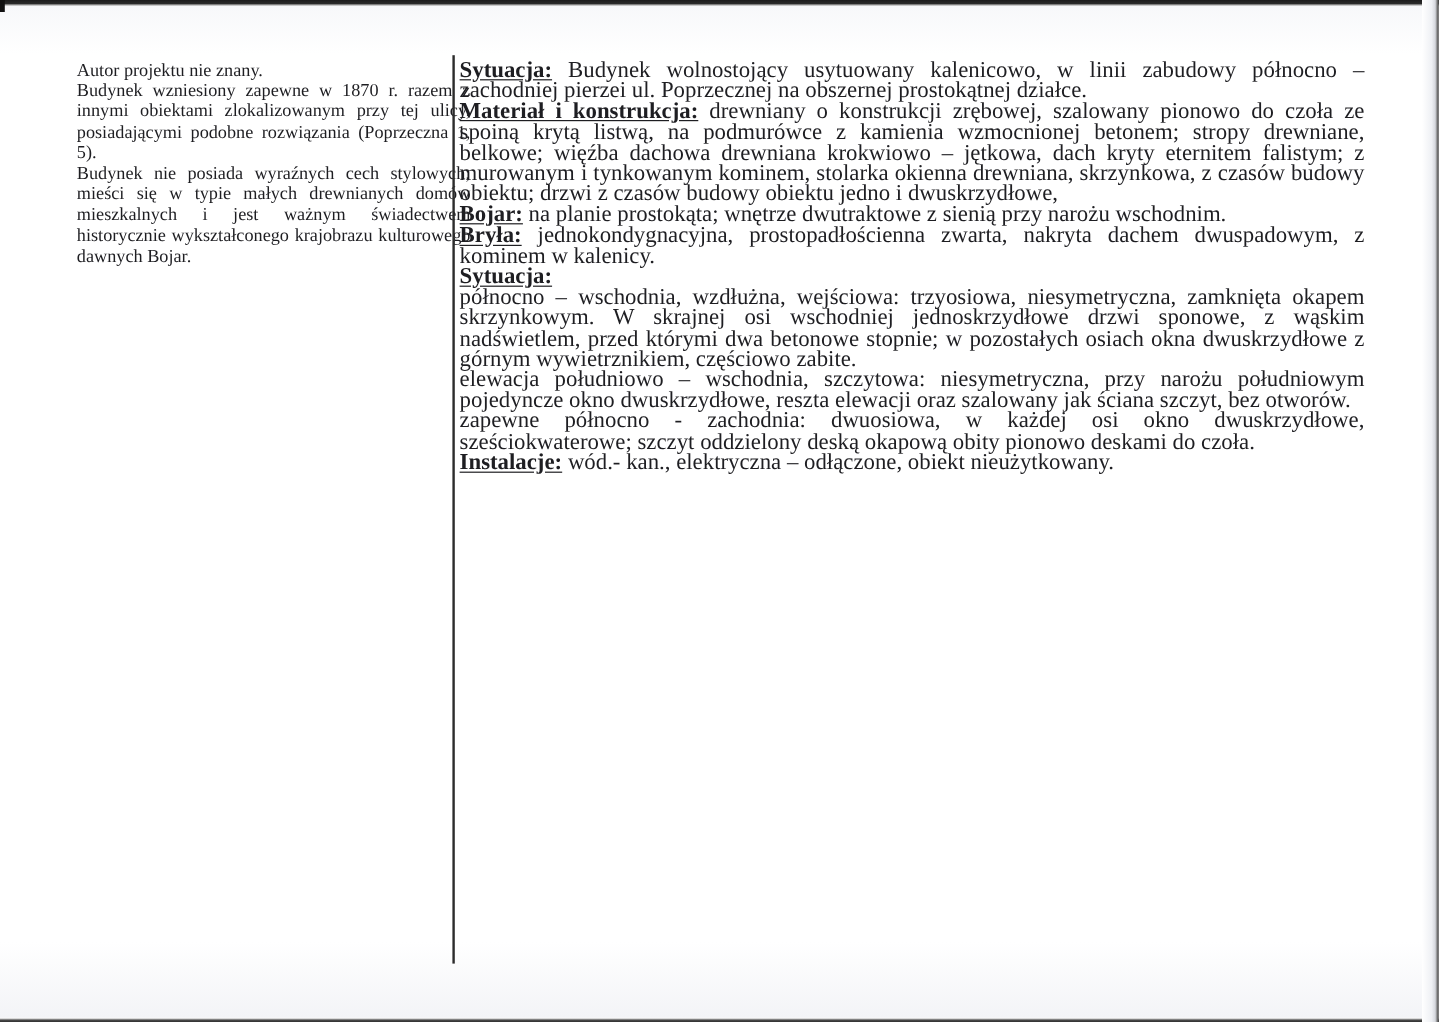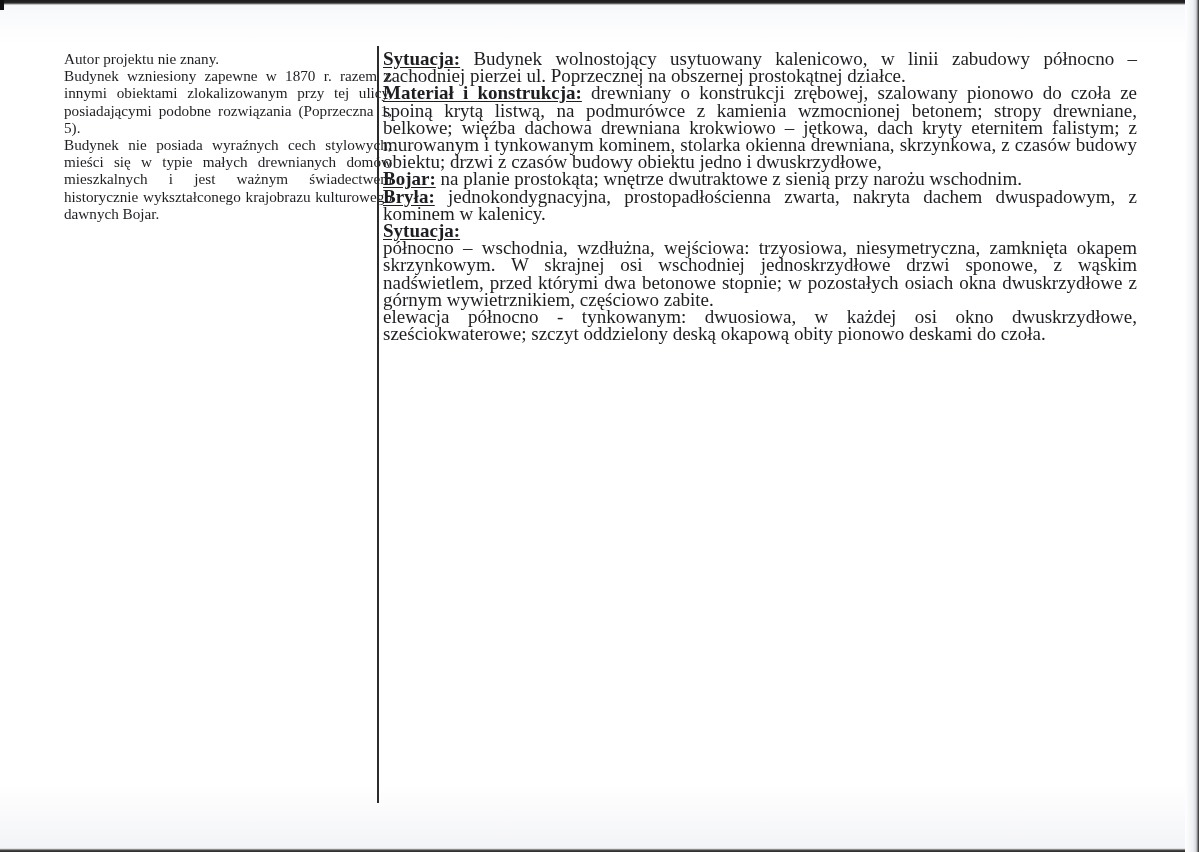--- a/index.html
+++ b/index.html
@@ -120,15 +120,21 @@
   <p>
     <span class="section-label">Bryła:</span><span> jednokondygnacyjna, prostopadłościenna zwarta, nakryta dachem dwuspadowym, z kominem w kalenicy.</span>
   </p>
   <p>
     <span class="section-label">Sytuacja:</span>
   </p>
   <p>
     <span class="subsection-label">północno – wschodnia, wzdłużna, wejściowa</span><span>: trzyosiowa, niesymetryczna, zamknięta okapem skrzynkowym. W skrajnej osi wschodniej jednoskrzydłowe drzwi sponowe, z wąskim nadświetlem, przed którymi dwa betonowe stopnie; w pozostałych osiach okna dwuskrzydłowe z górnym wywietrznikiem, częściowo zabite.</span>
   </p>
   <p>
-    <span class="subsection-label">elewacja północno - tynkowanym:</span><span> dwuosiowa, w każdej osi okno dwuskrzydłowe, sześciokwaterowe; szczyt oddzielony deską okapową obity pionowo deskami do czoła.</span>
+    <span class="subsection-label">elewacja południowo – wschodnia, szczytowa:</span><span> niesymetryczna, przy narożu południowym pojedyncze okno dwuskrzydłowe, reszta elewacji oraz szalowany jak ściana szczyt, bez otworów.</span>
+  </p>
+  <p>
+    <span class="subsection-label">zapewne północno - zachodnia:</span><span> dwuosiowa, w każdej osi okno dwuskrzydłowe, sześciokwaterowe; szczyt oddzielony deską okapową obity pionowo deskami do czoła.</span>
+  </p>
+  <p>
+    <span class="section-label">Instalacje:</span><span> wód.- kan., elektryczna – odłączone, obiekt nieużytkowany.</span>
   </p>
 </div>
 
 </body></html>

